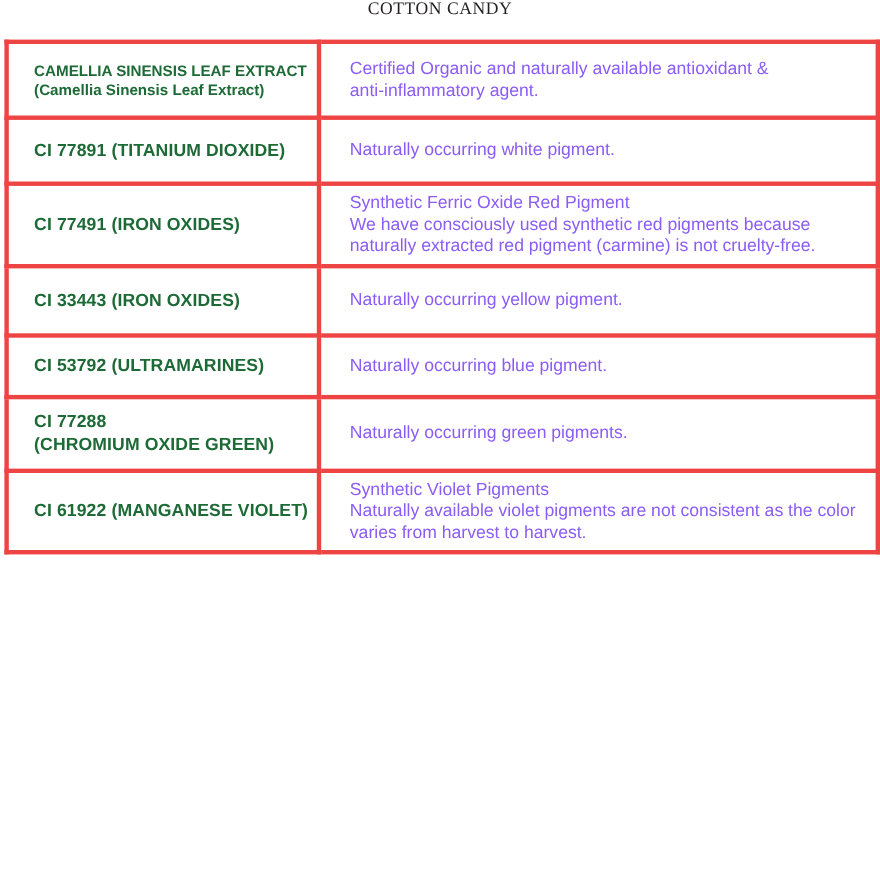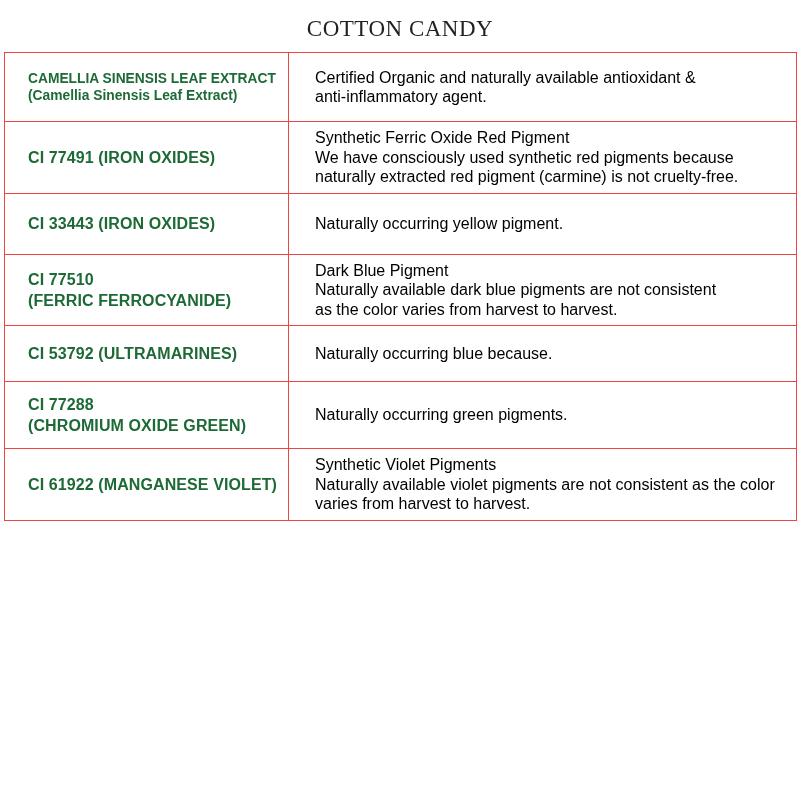--- a/index.html
+++ b/index.html
@@ -11,54 +11,54 @@
     overflow: hidden;
     font-family: "Liberation Sans", "DejaVu Sans", sans-serif;
   }
   .page {
     width: 800px;
     height: 800px;
     box-sizing: border-box;
   }
   .page-title {
     margin: 0;
-    padding-top: 16px;
+    padding-top: 0;
     height: 36px;
     text-align: center;
     font-family: "Liberation Serif", "DejaVu Serif", serif;
     font-weight: 400;
-    font-size: 23px;
+    font-size: 16px;
     letter-spacing: 0.5px;
     color: #231f20;
   }
   table.ingredients {
     border-collapse: collapse;
     table-layout: fixed;
     width: 792px;
     margin: 0 4px;
   }
   td {
-    border: 1px solid #ef4444;
+    border: 4px solid #ef4444;
     vertical-align: middle;
     white-space: pre-line;
     box-sizing: border-box;
   }
   td.ing {
     width: 284px;
     padding: 6px 4px 6px 23px;
     color: #1d6a36;
     font-weight: bold;
     font-size: 16px;
     line-height: 21px;
     letter-spacing: 0.1px;
   }
   td.desc {
     width: 508px;
     padding: 6px 6px 6px 26px;
-    color: #000000;
+    color: #8b5cf6;
     font-size: 16px;
     line-height: 19.5px;
   }
   
   tr:nth-child(1) td.ing { font-size: 13.8px; line-height: 17px; letter-spacing: 0; }
   
   tr:nth-child(1)  { height: 69px; }
   tr:nth-child(2)  { height: 60px; }
   tr:nth-child(3)  { height: 61px; }
   tr:nth-child(4)  { height: 63px; }
@@ -78,39 +78,36 @@
 
   <table class="ingredients">
     <tbody>
       <tr>
         <td class="ing">CAMELLIA SINENSIS LEAF EXTRACT
 (Camellia Sinensis Leaf Extract)</td>
         <td class="desc">Certified Organic and naturally available antioxidant &amp;
 anti-inflammatory agent.</td>
       </tr>
       <tr>
+        <td class="ing">CI 77891 (TITANIUM DIOXIDE)</td>
+        <td class="desc">Naturally occurring white pigment.</td>
+      </tr>
+      <tr>
         <td class="ing">CI 77491 (IRON OXIDES)</td>
         <td class="desc">Synthetic Ferric Oxide Red Pigment
 We have consciously used synthetic red pigments because
 naturally extracted red pigment (carmine) is not cruelty-free.</td>
       </tr>
       <tr>
         <td class="ing">CI 33443 (IRON OXIDES)</td>
         <td class="desc">Naturally occurring  yellow pigment.</td>
       </tr>
       <tr>
-        <td class="ing">CI 77510
-(FERRIC FERROCYANIDE)</td>
-        <td class="desc">Dark Blue Pigment
-Naturally available dark blue pigments are not consistent
-as the color varies from harvest to harvest.</td>
-      </tr>
-      <tr>
         <td class="ing">CI 53792 (ULTRAMARINES)</td>
-        <td class="desc">Naturally occurring blue because.</td>
+        <td class="desc">Naturally occurring blue pigment.</td>
       </tr>
       <tr>
         <td class="ing">CI 77288
 (CHROMIUM OXIDE GREEN)</td>
         <td class="desc">Naturally occurring green pigments.</td>
       </tr>
       <tr>
         <td class="ing">CI 61922 (MANGANESE VIOLET)</td>
         <td class="desc">Synthetic Violet Pigments
 Naturally available violet pigments are not consistent as the color

